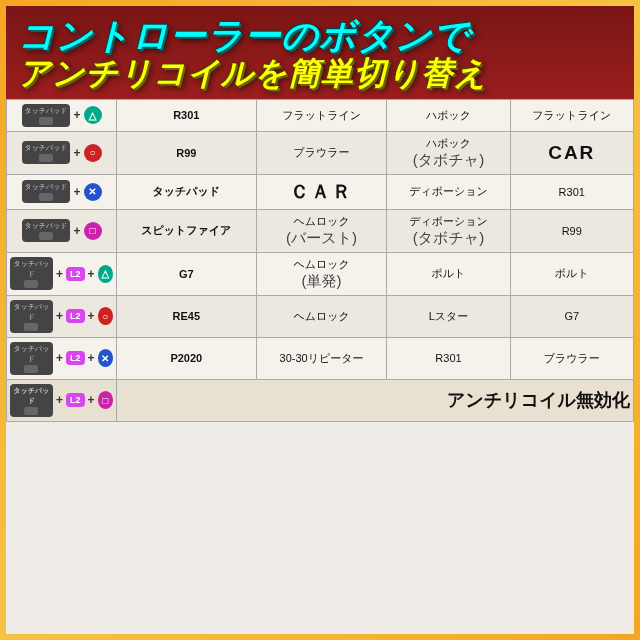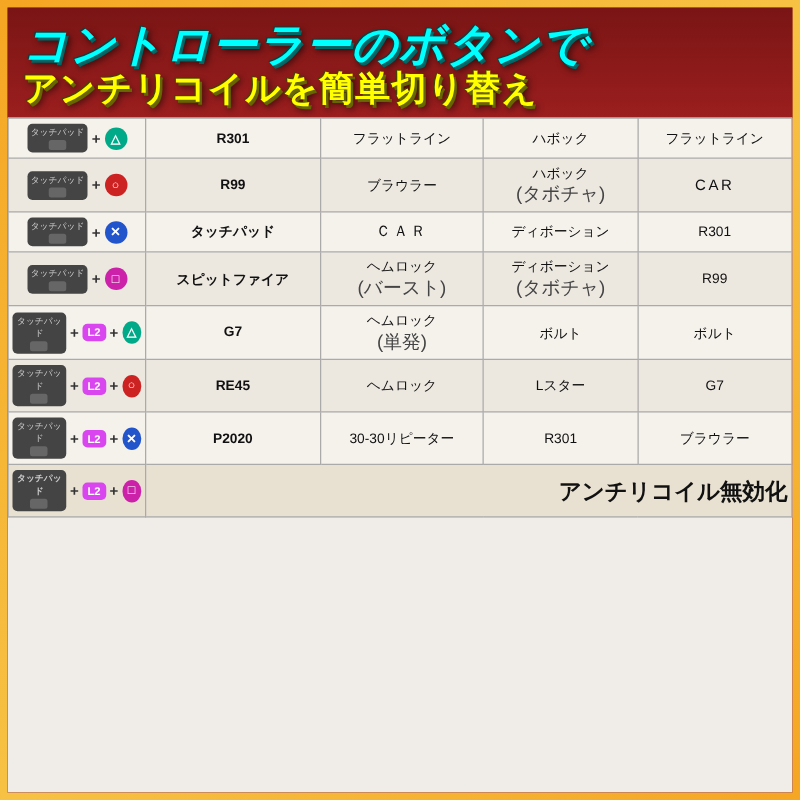--- a/index.html
+++ b/index.html
@@ -32,26 +32,27 @@
     .title-line1 {
       font-size: 36px;
       font-weight: 900;
       color: #00ffff;
       text-shadow: 2px 2px 0 #006666, -1px -1px 0 #004444, 3px 3px 6px rgba(0,0,0,0.8);
       letter-spacing: 1px;
       line-height: 1.1;
       font-style: italic;
     }
     .title-line2 {
-      font-size: 28px;
+      font-size: 32px;
       font-weight: 900;
       color: #ffff00;
       text-shadow: 2px 2px 0 #666600, -1px -1px 0 #444400, 3px 3px 6px rgba(0,0,0,0.8);
       letter-spacing: 1px;
       line-height: 1.1;
+      font-style: italic;
     }
     .table-section {
       flex: 1;
       overflow: hidden;
       background: #f0ede8;
     }
     table {
       width: 100%;
       border-collapse: collapse;
       font-size: 11px;
@@ -131,22 +132,22 @@
     .last-row td {
       background: #e8e0d0;
       font-weight: bold;
       font-size: 12px;
     }
     .weapon-col {
       font-weight: bold;
       font-size: 11px;
     }
     .car-text {
-      font-size: 12px;
-      font-weight: normal;
+      font-size: 19px;
+      font-weight: bold;
       letter-spacing: 2px;
     }
     td small {
       font-size: 15px;
       color: #444;
     }
   </style>
 </head>
 <body>
 

